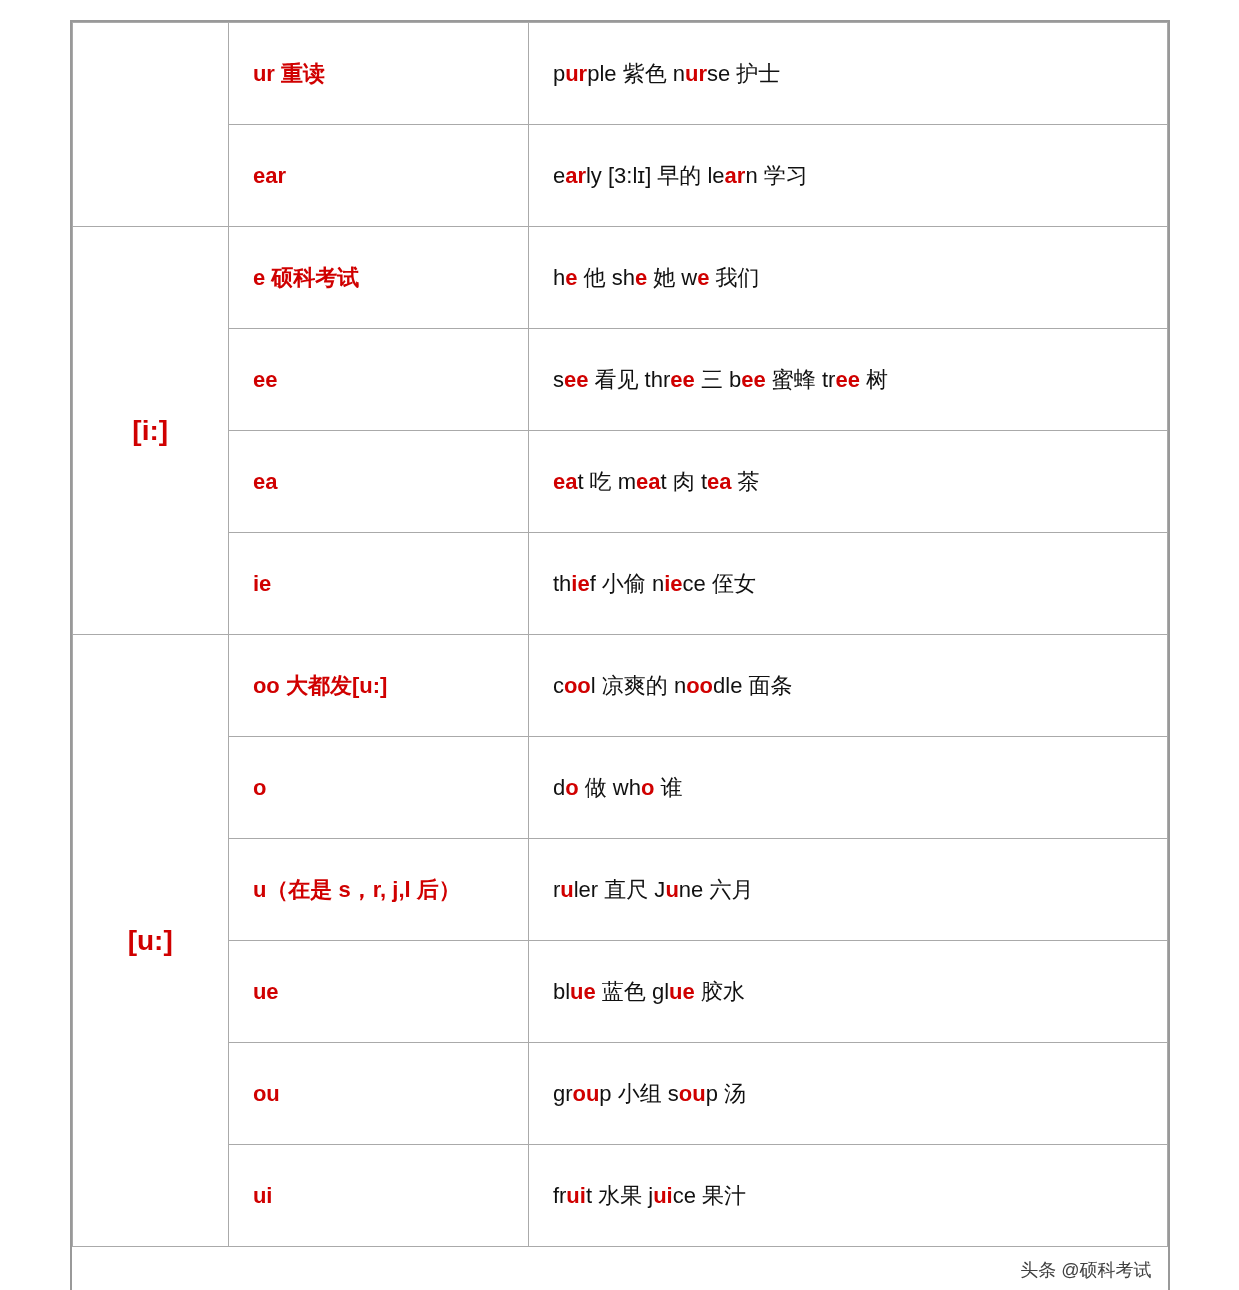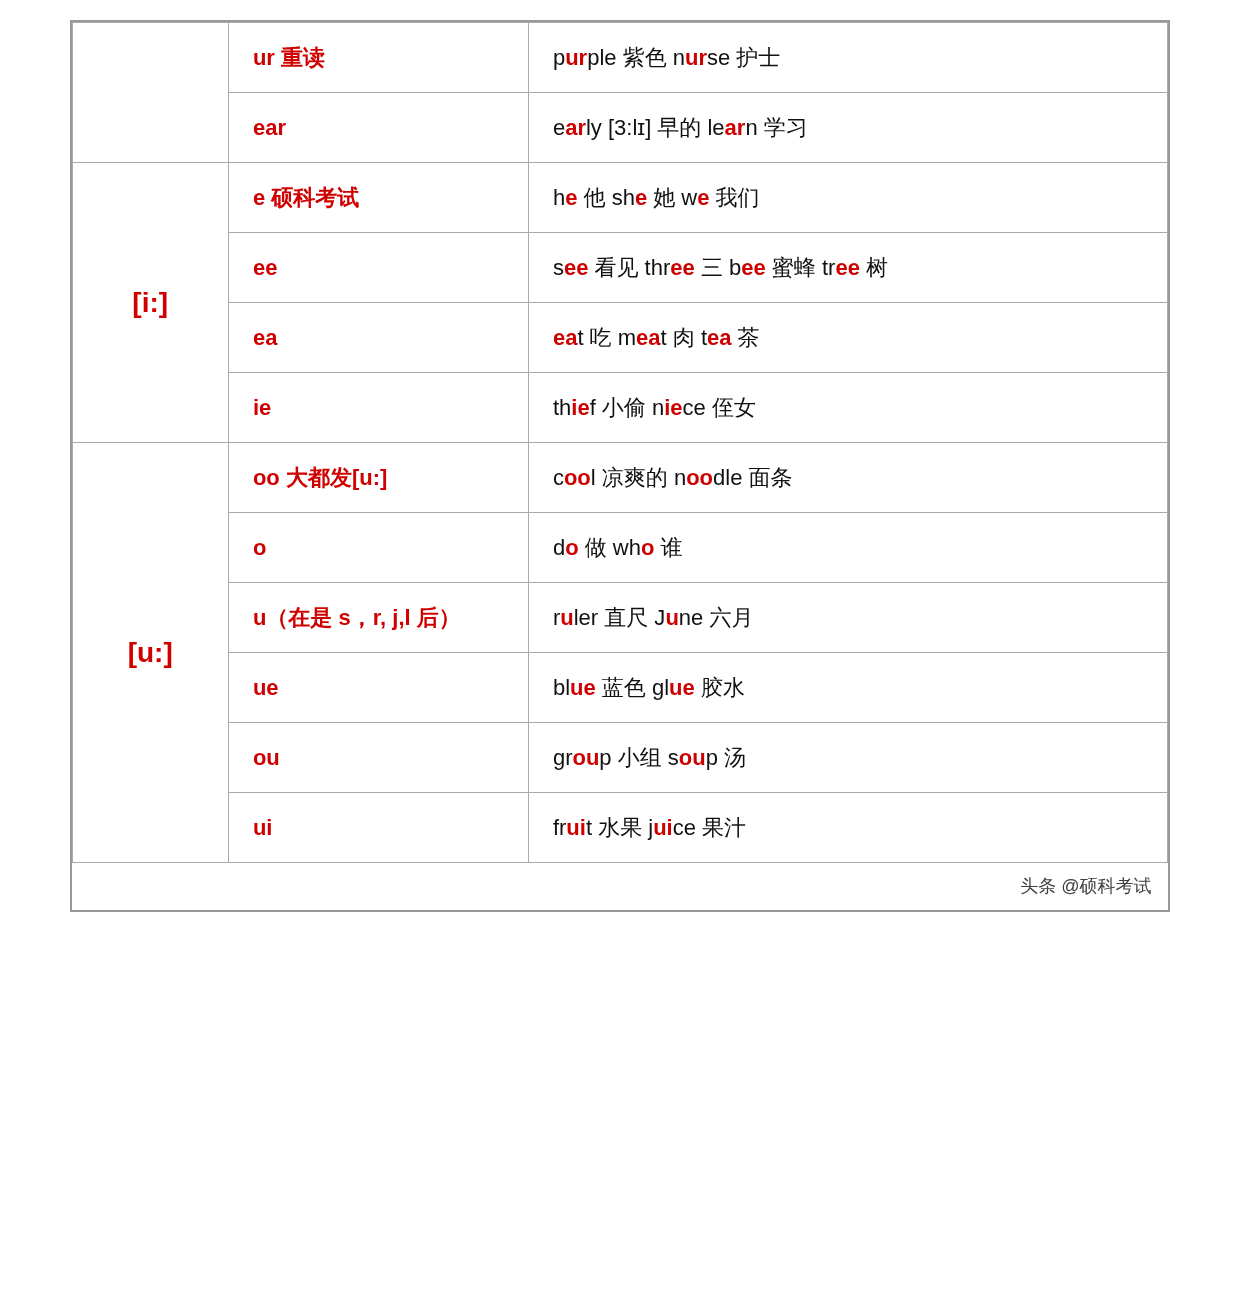--- a/index.html
+++ b/index.html
@@ -15,21 +15,21 @@
     .table-wrapper {
       width: 1100px;
       border: 2px solid #999;
     }
     table {
       width: 100%;
       border-collapse: collapse;
     }
     td {
       border: 1.5px solid #aaa;
-      padding: 18px 24px;
+      padding: 34px 24px;
       vertical-align: middle;
       line-height: 1.5;
     }
     .col-pattern {
       width: 300px;
       color: #d00000;
       font-weight: bold;
       font-size: 22px;
     }
     .col-examples {

